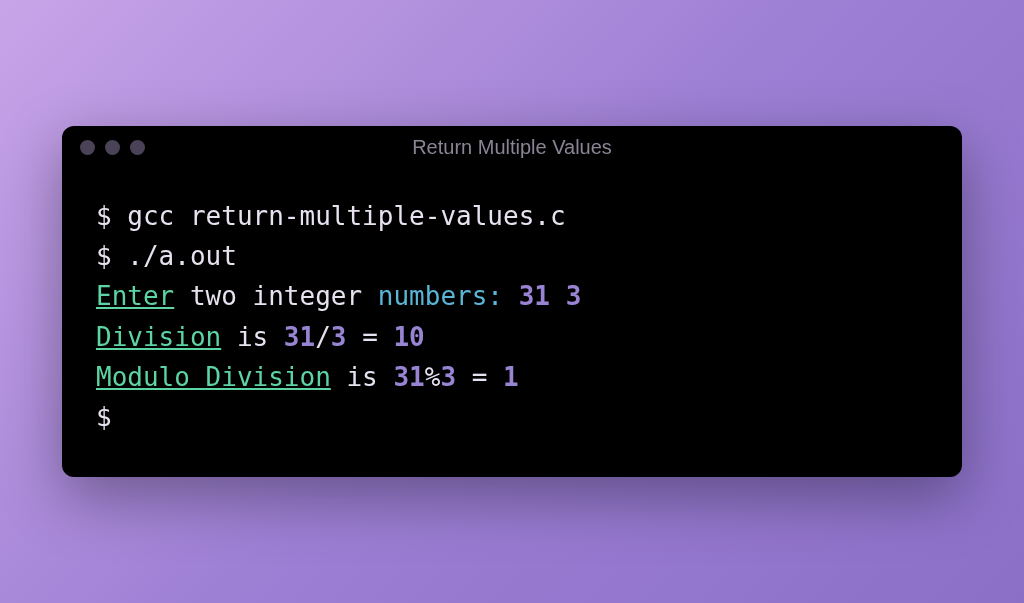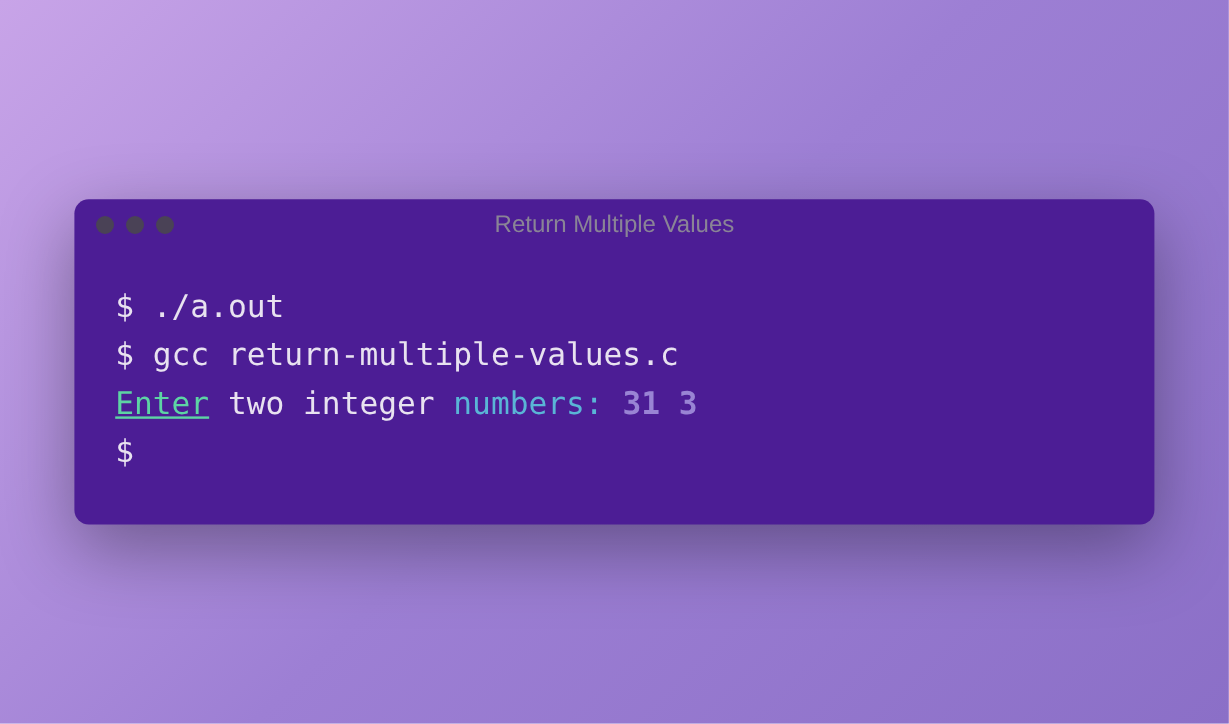--- a/index.html
+++ b/index.html
@@ -11,21 +11,21 @@
       width: 1024px;
       height: 603px;
       background: linear-gradient(135deg, #c8a4e8 0%, #9d7fd4 50%, #8b6fc7 100%);
       display: flex;
       align-items: center;
       justify-content: center;
       font-family: 'Menlo', 'Monaco', 'Consolas', monospace;
     }
     .terminal-window {
       width: 900px;
-      background: #4c1d95;
+      background: #000000;
       border-radius: 12px;
       box-shadow: 0 20px 60px rgba(0, 0, 0, 0.35);
       overflow: hidden;
       position: relative;
     }
     .titlebar {
       height: 44px;
       display: flex;
       align-items: center;
       padding: 0 18px;
@@ -82,26 +82,28 @@
   <div class="titlebar">
     <div class="traffic-lights">
       <div class="dot"></div>
       <div class="dot"></div>
       <div class="dot"></div>
     </div>
     <div class="window-title">Return Multiple Values</div>
   </div>
   <div class="terminal-body">
 
+    <div class="line"><span class="prompt">$</span><span class="cmd"> </span><span class="cmd">gcc return-multiple-values.c</span></div>
+
     <div class="line"><span class="prompt">$</span><span class="cmd"> </span><span class="cmd">./a.out</span></div>
-
-    <div class="line"><span class="prompt">$</span><span class="cmd"> </span><span class="cmd">gcc return-multiple-values.c</span></div>
 
     <div class="line"><span class="green">Enter</span><span class="white"> two integer </span><span class="cyan">numbers:</span><span class="purple"> 31 3</span></div>
 
 
 
 
+    <div class="line"><span class="green">Division</span><span class="white"> is </span><span class="purple">31</span><span class="white">/</span><span class="purple">3</span><span class="white"> = </span><span class="purple">10</span></div>
 
+    <div class="line"><span class="green">Modulo Division</span><span class="white"> is </span><span class="purple">31</span><span class="white">%</span><span class="purple">3</span><span class="white"> = </span><span class="purple">1</span></div>
 
     <div class="line"><span class="prompt">$</span></div>
   </div>
 </div>
 
 </body></html>

